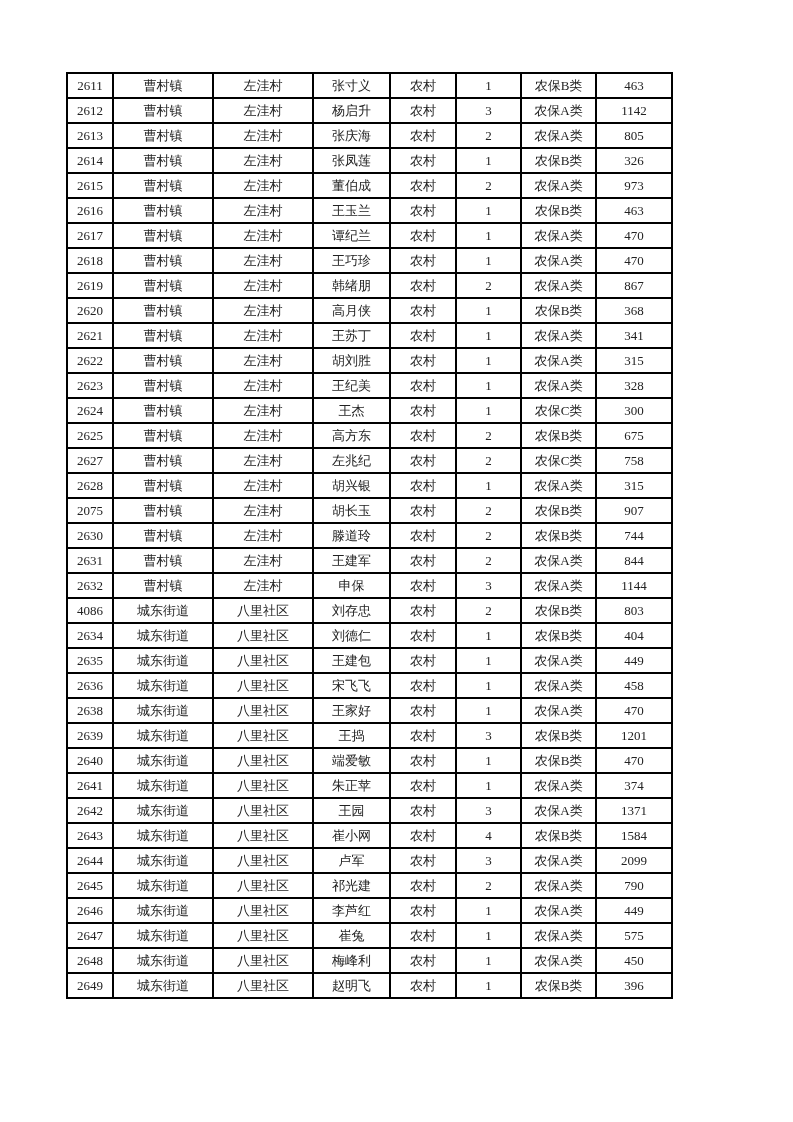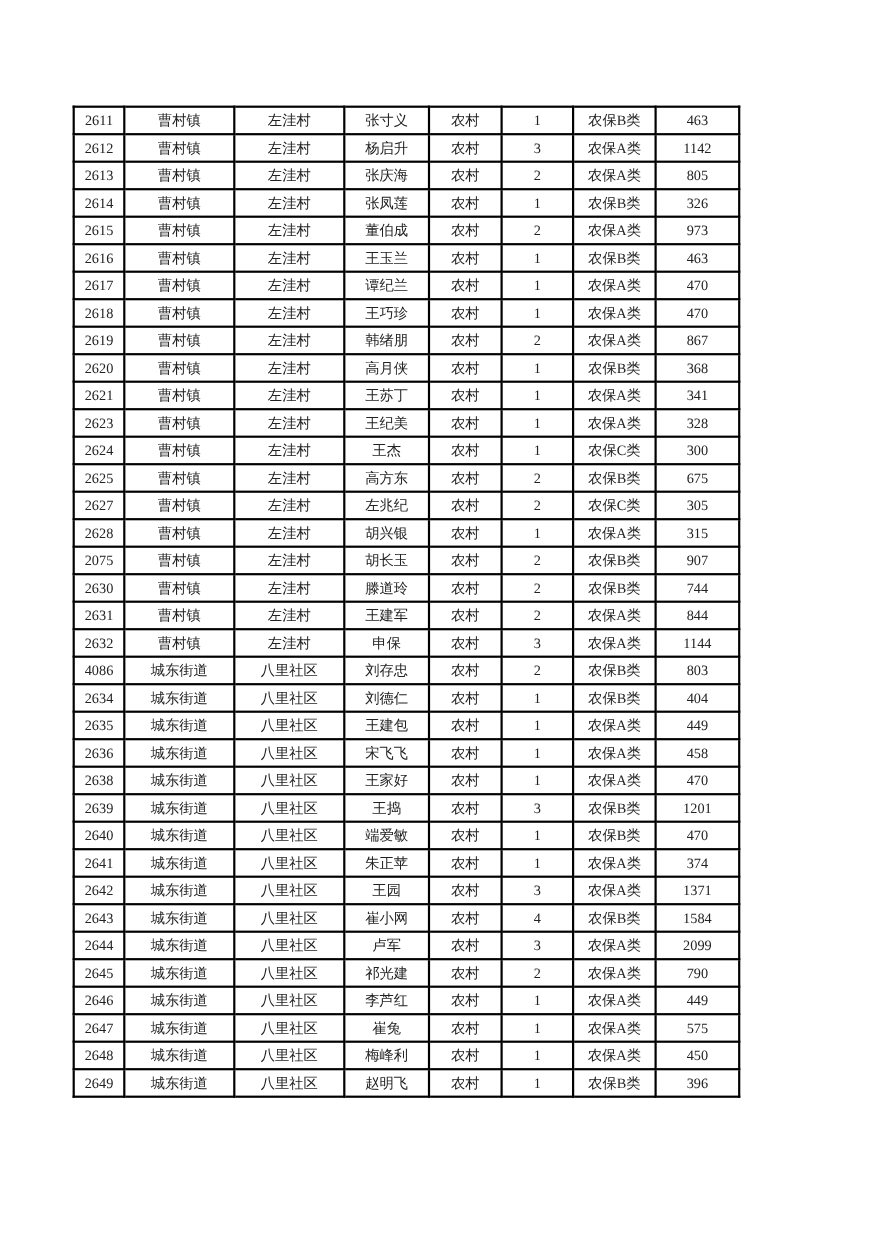--- a/index.html
+++ b/index.html
@@ -10,21 +10,20 @@
     background: #ffffff;
     overflow: hidden;
     font-family: "Liberation Serif", "DejaVu Serif", serif;
   }
   table.grid {
     position: absolute;
     left: 66px;
     top: 72px;
     border-collapse: collapse;
     table-layout: fixed;
-    margin-top: 24px;
   }
   table.grid td {
     border: 2px solid #000000;
     height: 23px;
     padding: 0 2px;
     text-align: center;
     vertical-align: middle;
     font-size: 13px;
     color: #222222;
     white-space: nowrap;
@@ -169,20 +168,30 @@
     <td>2621</td>
     <td>曹村镇</td>
     <td>左洼村</td>
     <td>王苏丁</td>
     <td>农村</td>
     <td>1</td>
     <td>农保A类</td>
     <td>341</td>
   </tr>
 
+  <tr>
+    <td>2622</td>
+    <td>曹村镇</td>
+    <td>左洼村</td>
+    <td>胡刘胜</td>
+    <td>农村</td>
+    <td>1</td>
+    <td>农保A类</td>
+    <td>315</td>
+  </tr>
 
   <tr>
     <td>2623</td>
     <td>曹村镇</td>
     <td>左洼村</td>
     <td>王纪美</td>
     <td>农村</td>
     <td>1</td>
     <td>农保A类</td>
     <td>328</td>
@@ -212,21 +221,21 @@
 
 
   <tr>
     <td>2627</td>
     <td>曹村镇</td>
     <td>左洼村</td>
     <td>左兆纪</td>
     <td>农村</td>
     <td>2</td>
     <td>农保C类</td>
-    <td>305</td>
+    <td>758</td>
   </tr>
 
   <tr>
     <td>2628</td>
     <td>曹村镇</td>
     <td>左洼村</td>
     <td>胡兴银</td>
     <td>农村</td>
     <td>1</td>
     <td>农保A类</td>

